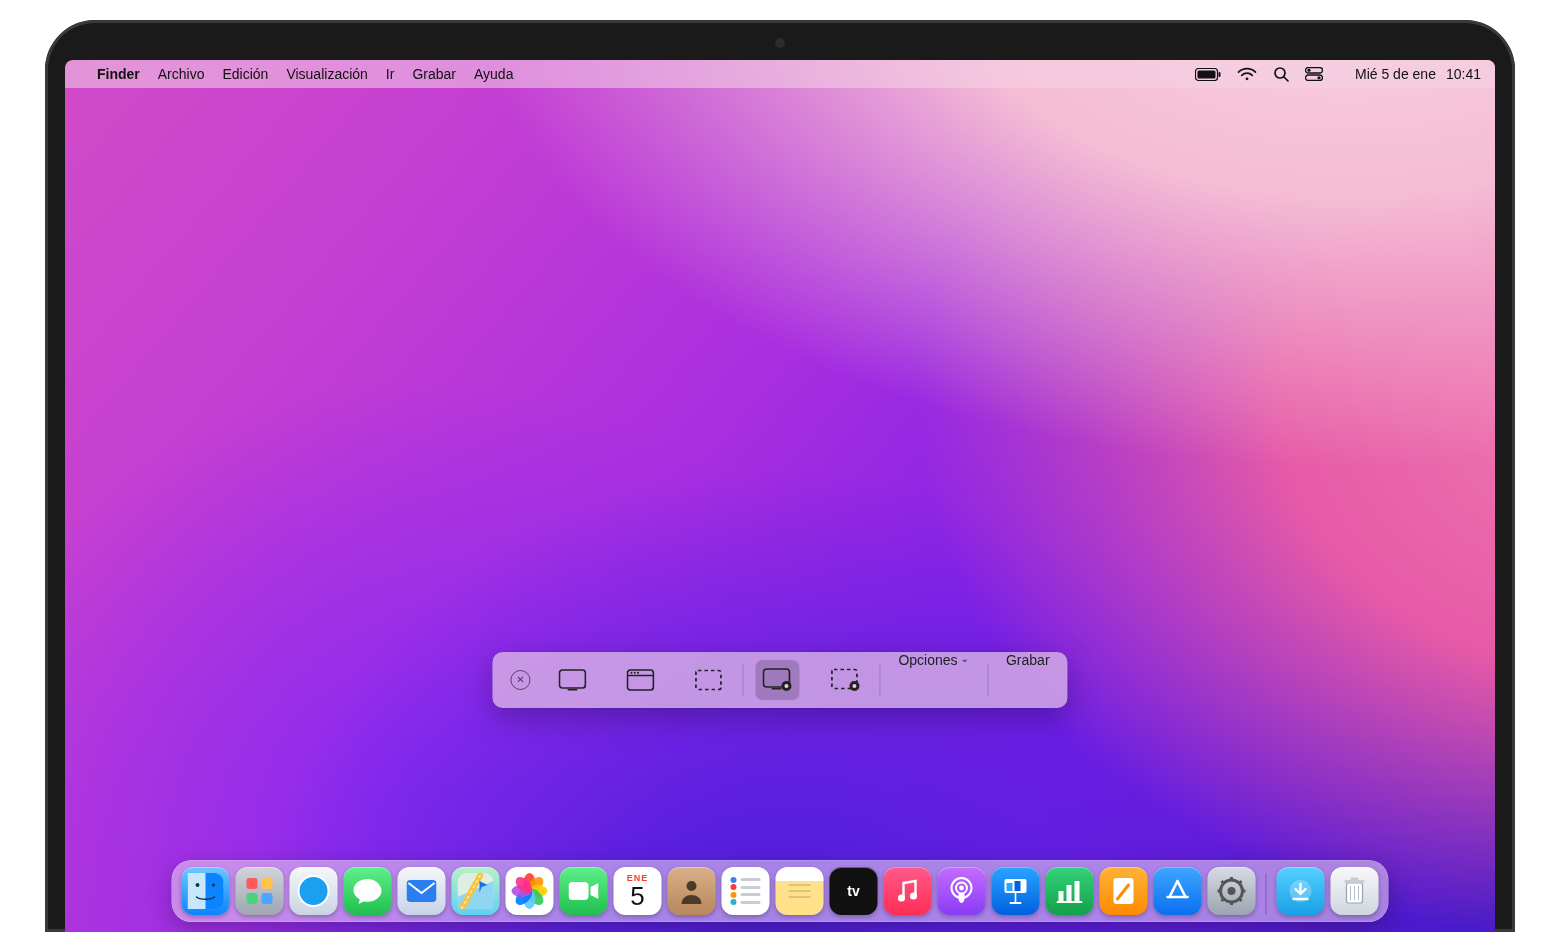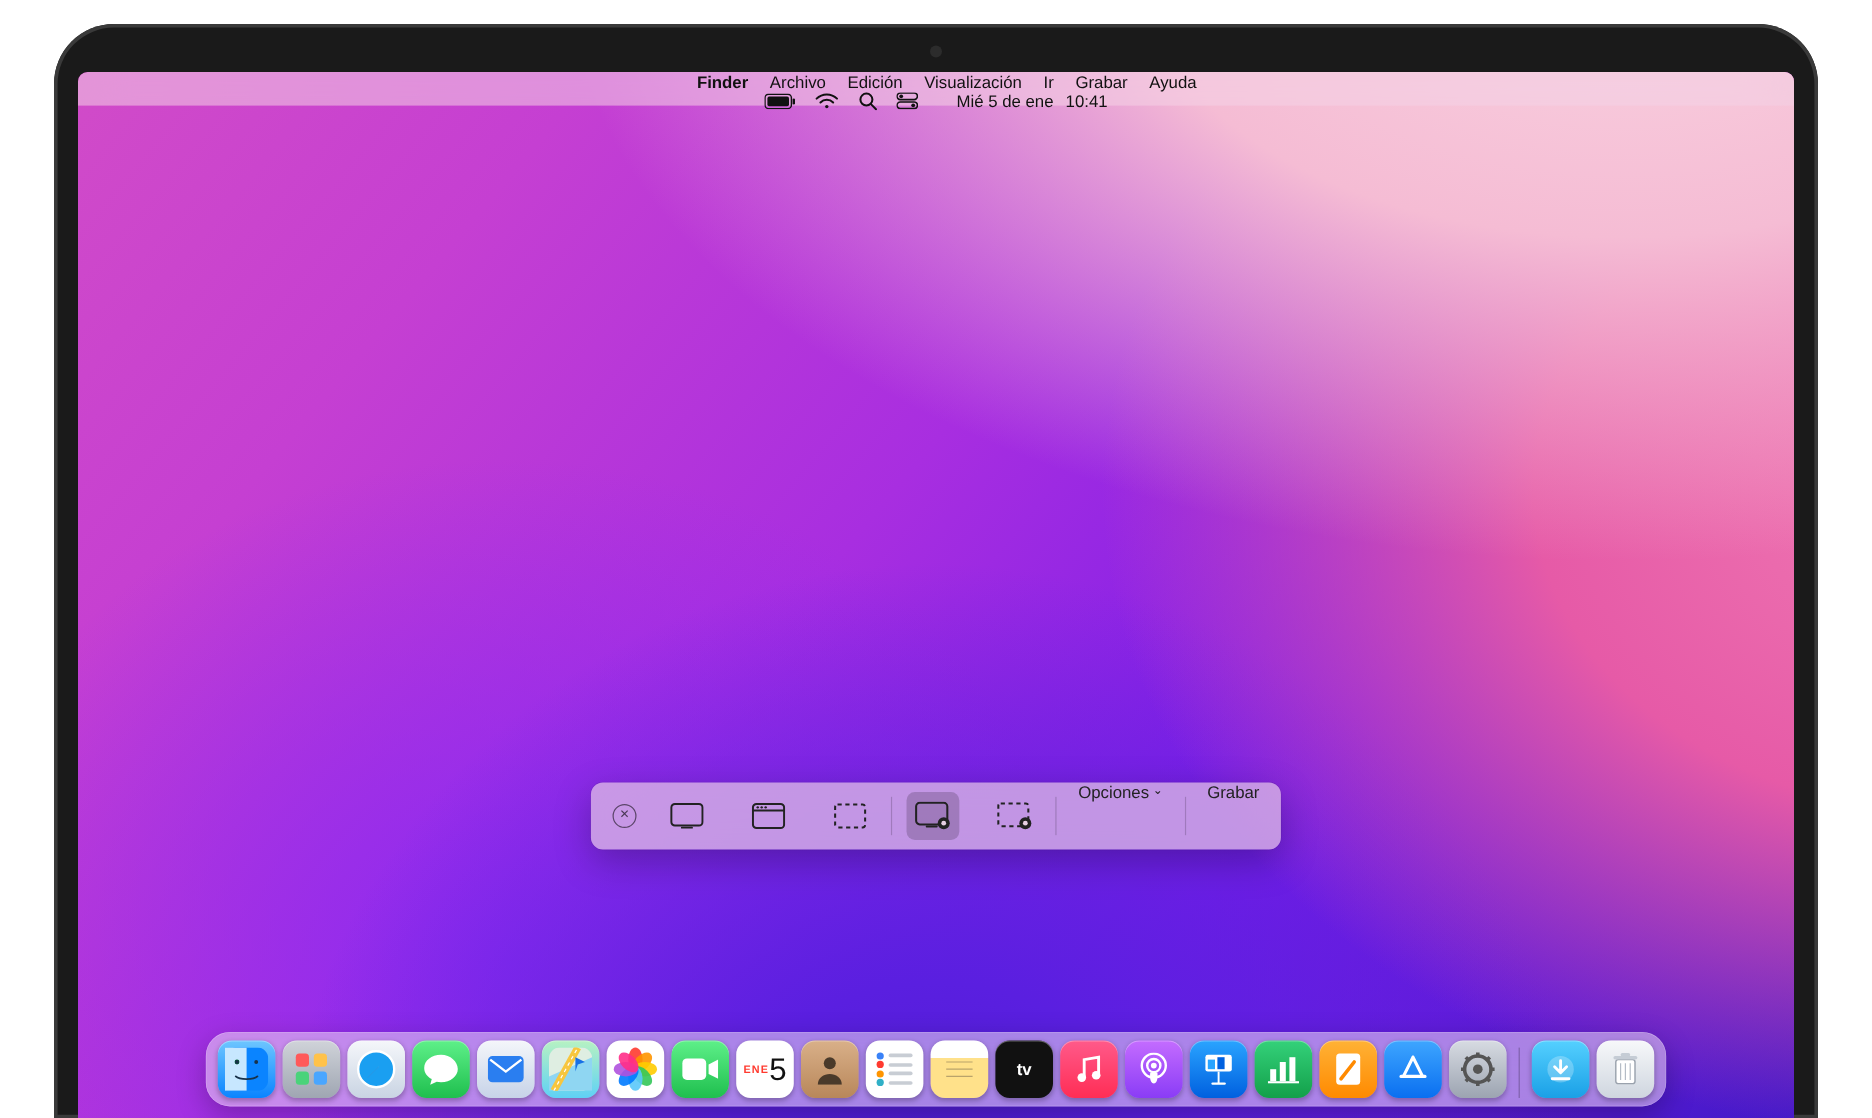--- a/index.html
+++ b/index.html
@@ -65,21 +65,20 @@
     right: 0;
     height: 28px;
     display: flex;
     align-items: center;
     justify-content: space-between;
     padding: 0 14px;
     font-size: 14px;
     color: #111;
     background: rgba(244, 210, 230, 0.55);
     backdrop-filter: blur(20px);
-    flex-direction: column;
     -webkit-backdrop-filter: blur(20px);
   }
   .menubar .left, .menubar .right {
     display: flex;
     align-items: center;
     gap: 18px;
   }
   .menubar .item {
     cursor: default;
     white-space: nowrap;
@@ -203,21 +202,21 @@
 
   
   .bg-finder    { background: linear-gradient(#6ec6ff, #0a84ff); }
   .bg-launchpad { background: linear-gradient(#d0d3d9, #9fa6b2); }
   .bg-safari    { background: linear-gradient(#f5f7fa, #c9d4e3); color:#1a6dd6; }
   .bg-messages  { background: linear-gradient(#5ef089, #1fbf4e); }
   .bg-mail      { background: linear-gradient(#f4f6fa, #c7d3e8); color:#2a6fe0; }
   .bg-maps      { background: linear-gradient(#b7f2c2, #5fd1f5); }
   .bg-photos    { background: #fff; }
   .bg-facetime  { background: linear-gradient(#5ef089, #1fbf4e); }
-  .bg-calendar  { background: #fff; color:#111; font-size:10px; }
+  .bg-calendar  { background: #fff; color:#111; flex-direction:column; font-size:10px; }
   .bg-contacts  { background: linear-gradient(#d9b089, #b8875a); }
   .bg-reminders { background: #fff; }
   .bg-notes     { background: linear-gradient(#fff 30%, #ffe18a 30%); }
   .bg-tv        { background: #111; }
   .bg-music     { background: linear-gradient(#ff5a8a, #ff2d55); }
   .bg-podcasts  { background: linear-gradient(#c46cff, #8a3cf6); }
   .bg-keynote   { background: linear-gradient(#2aa4ff, #0060df); }
   .bg-numbers   { background: linear-gradient(#34d17a, #13a04a); }
   .bg-pages     { background: linear-gradient(#ffb236, #ff8a00); }
   .bg-appstore  { background: linear-gradient(#3ea6ff, #0a6ff0); }

